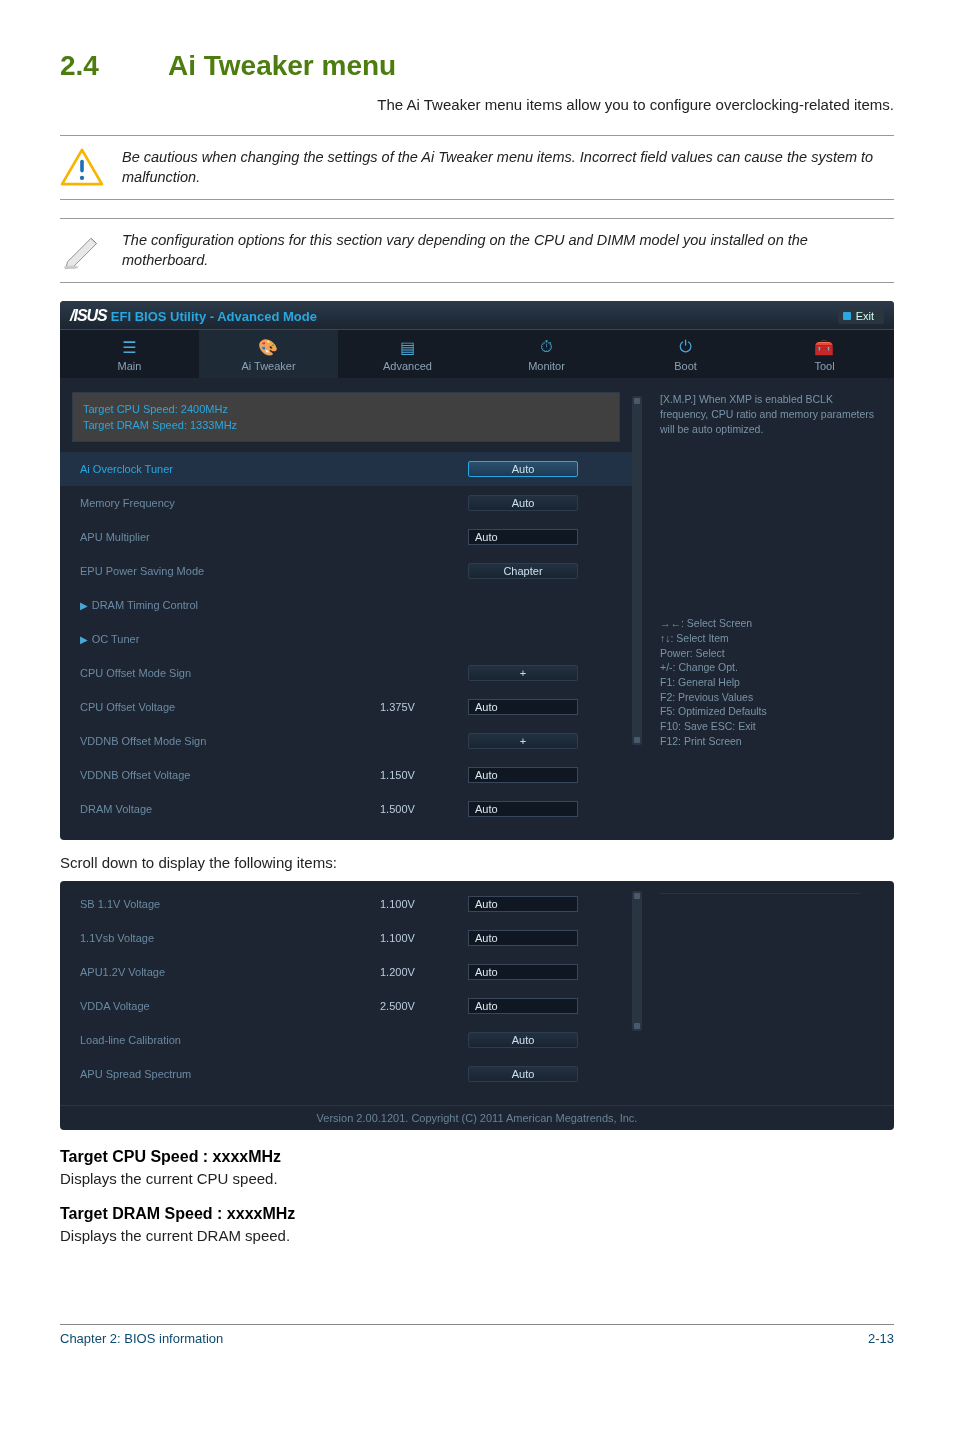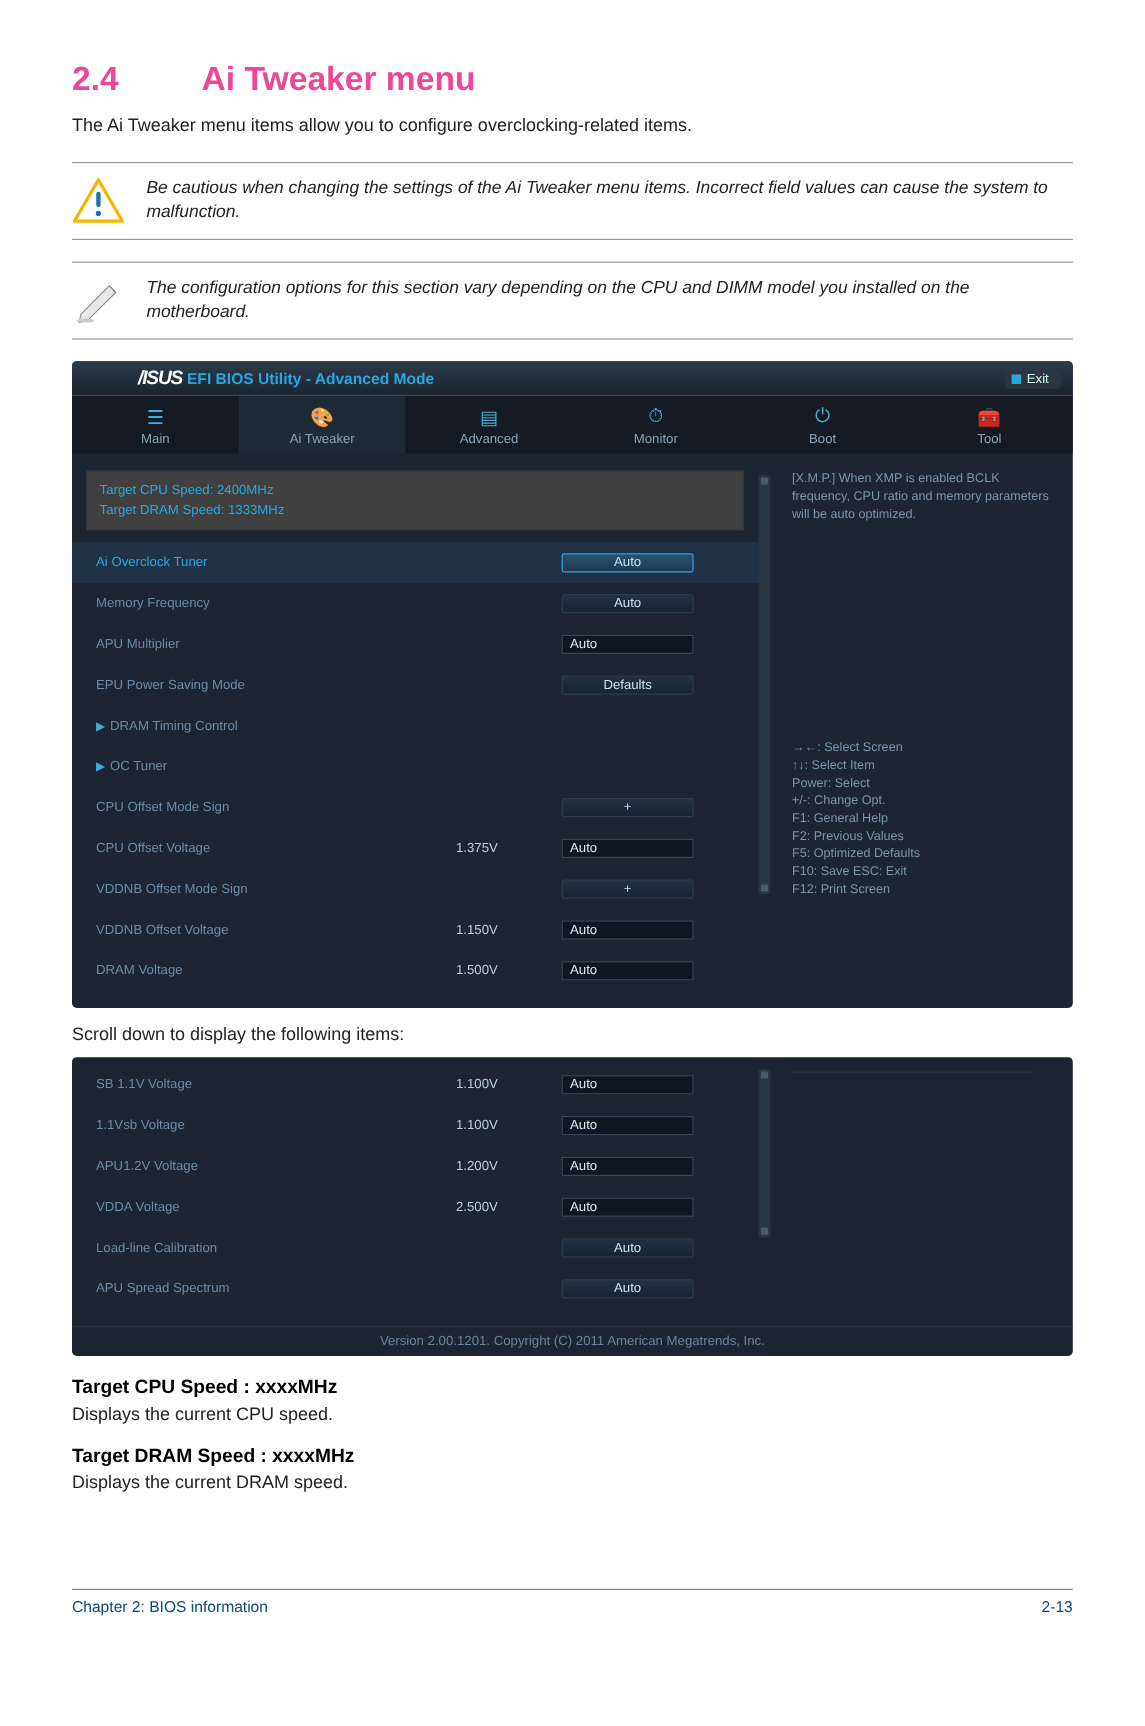--- a/index.html
+++ b/index.html
@@ -6,25 +6,25 @@
   body {
     width: 954px;
     background: #fff;
     font-family: Arial, Helvetica, sans-serif;
     color: #333;
     padding: 50px 60px 20px 60px;
   }
   h1.section-title {
     font-size: 28px;
     font-weight: bold;
-    color: #ec4899;
+    color: #4d7c0f;
     margin-bottom: 14px;
   }
   h1.section-title .num { display: inline-block; width: 108px; }
-  p.intro { font-size: 15px; margin-bottom: 22px; color: #222; }
+  p.intro { font-size: 15px; margin-bottom: 22px; color: #222; text-align: right; }
   .callout {
     display: flex;
     align-items: flex-start;
     border-top: 1px solid #999;
     border-bottom: 1px solid #999;
     padding: 12px 0;
     margin-bottom: 18px;
     gap: 18px;
     font-style: italic;
   }
@@ -41,21 +41,21 @@
     margin-bottom: 12px;
     overflow: hidden;
   }
   .bios-titlebar {
     background: linear-gradient(#2b3a4a,#1c2531);
     display: flex;
     align-items: center;
     justify-content: space-between;
     padding: 6px 10px 4px 10px;
   }
-  .bios-brand { display: flex; align-items: baseline; gap: 4px; margin-left: 45px; }
+  .bios-brand { display: flex; align-items: baseline; gap: 4px; }
   .bios-brand .logo { color: #fff; font-weight: bold; font-style: italic; font-size: 16px; letter-spacing: -1px; }
   .bios-brand .prod { color: #29a7e1; font-weight: bold; font-size: 13px; }
   .exit-btn {
     background: #2a3540;
     color: #cfe;
     font-size: 11px;
     padding: 2px 10px 2px 18px;
     border-radius: 3px;
     position: relative;
   }
@@ -236,21 +236,21 @@
         <span class="ctrl"><span class="ctrl-dropdown">Auto</span></span>
       </div>
       <div class="field-row">
         <span class="label">APU Multiplier</span>
         <span class="valcol"></span>
         <span class="ctrl"><span class="ctrl-text">Auto</span></span>
       </div>
       <div class="field-row">
         <span class="label">EPU Power Saving Mode</span>
         <span class="valcol"></span>
-        <span class="ctrl"><span class="ctrl-dropdown">Defaults</span></span>
+        <span class="ctrl"><span class="ctrl-dropdown">Chapter</span></span>
       </div>
       <div class="field-row">
         <span class="label"><span class="arrow-prefix">▶</span><span>DRAM Timing Control</span></span>
       </div>
       <div class="field-row">
         <span class="label"><span class="arrow-prefix">▶</span><span>OC Tuner</span></span>
       </div>
       <div class="field-row">
         <span class="label">CPU Offset Mode Sign</span>
         <span class="valcol"></span>

